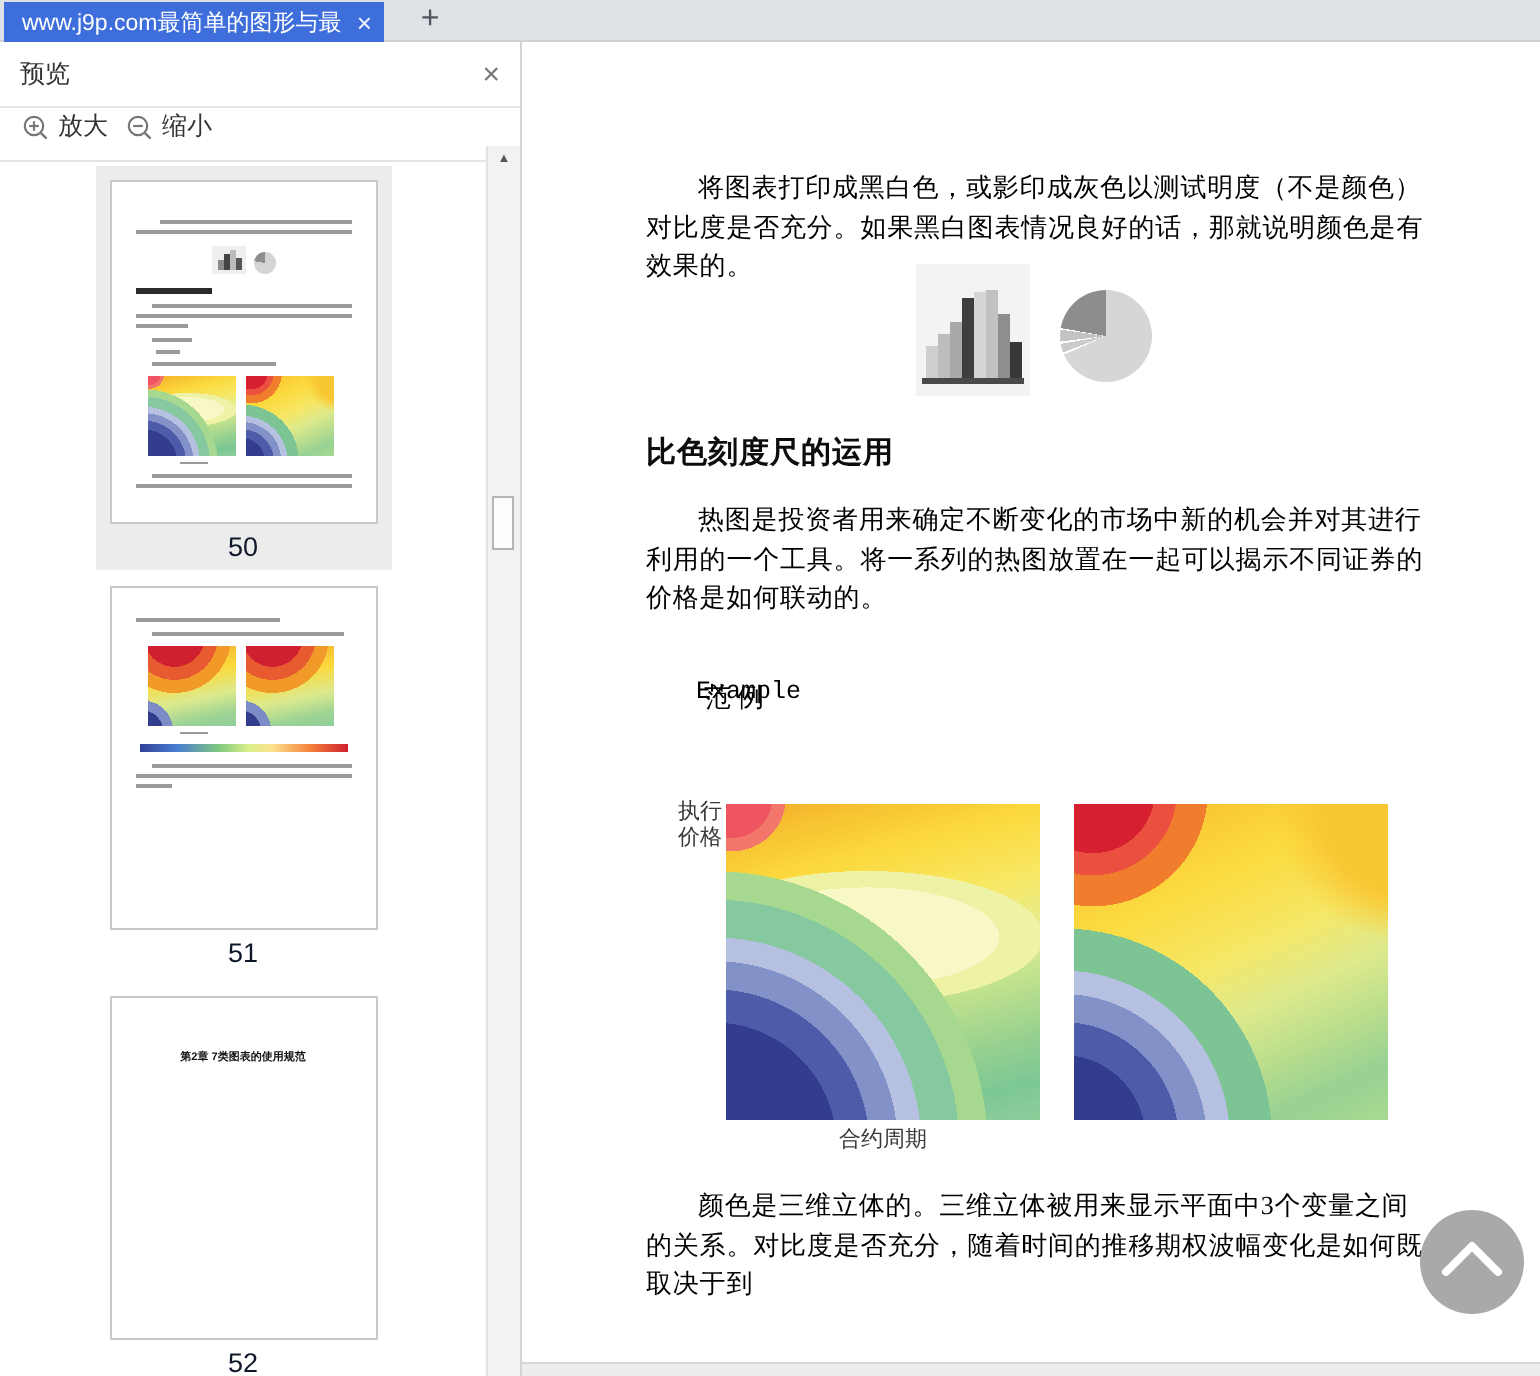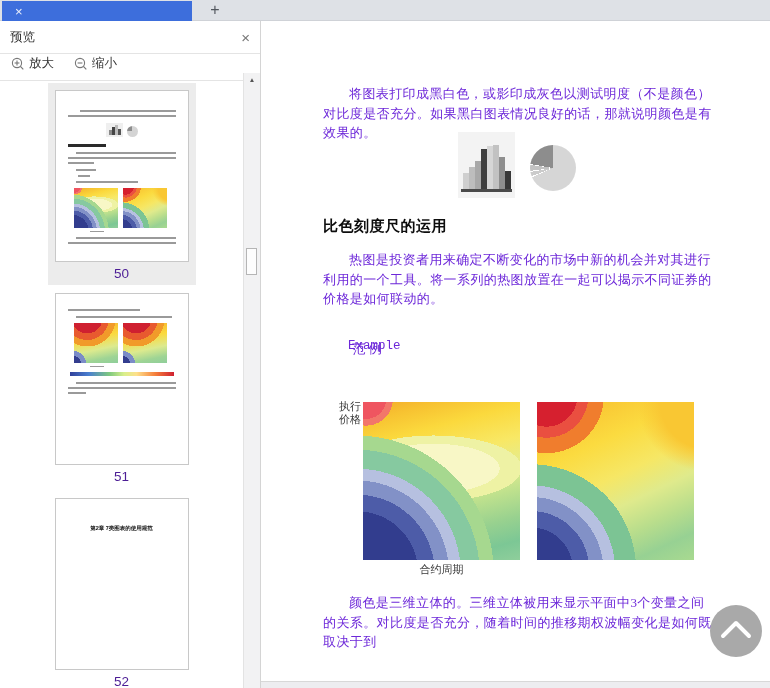--- a/index.html
+++ b/index.html
@@ -20,31 +20,31 @@
     color:#52575e; font-size:16px; line-height:20px; text-align:center; }
   
   .sidebar { position:absolute; left:0; top:21px; width:261px; bottom:0;
     background:#fff; border-right:1px solid #d4d4d4; }
   .panel-header { position:absolute; top:0; left:0; right:0; height:32px;
     border-bottom:1px solid #e4e4e4; display:flex; align-items:center;
     padding:16px 10px; font-size:12.5px; color:#333; }
   .panel-close { margin-left:auto; color:#777; font-size:15px; line-height:1; }
   .panel-toolbar { position:absolute; top:26px; left:0; right:0; height:34px;
     border-bottom:1px solid #e4e4e4; display:flex; align-items:center;
-    gap:20px; padding:0 11px; }
+    gap:9px; padding:0 11px; }
   .tool-btn { display:flex; align-items:center; gap:4px; font-size:12.5px;
     color:#333; background:none; border:none; font-family:inherit; }
   .tool-btn svg { display:block; }
   .thumbs { position:absolute; top:52px; left:0; right:17px; bottom:0;
     overflow:hidden; display:flex; flex-direction:column; align-items:center; }
   .thumb-item { display:flex; flex-direction:column; align-items:center; }
   .thumb-item.selected { background:#ececec; padding:7px 7px 0 7px; margin-top:10px; }
   .thumb-page { width:134px; height:172px; background:#fff;
     border:1px solid #c8c8c8; overflow:hidden; position:relative; }
-  .thumb-num { height:23px; line-height:23px; font-size:13.5px; color:#4c1d95; }
+  .thumb-num { height:23px; line-height:23px; font-size:13.5px; color:#0f172a; }
   .mt8 { margin-top:8px; } .mt10 { margin-top:10px; }
   
   .tl { height:2px; background:#9a9a9a; margin:3px 12px 0 12px; }
   .tl.dark { background:#2a2a2a; height:3px; }
   .mini-icons { display:flex; justify-content:center; align-items:flex-end; gap:4px; margin-top:6px; }
   .mini-bar { width:17px; height:14px; background:#efefef; position:relative; }
   .mini-bar i { position:absolute; bottom:2px; background:#8a8a8a; width:3px; }
   .mini-pie { width:11px; height:11px; border-radius:50%;
     background:conic-gradient(#d4d4d4 0 280deg, #8d8d8d 280deg 360deg); }
   .mini-maps { display:flex; gap:5px; margin:5px 0 0 18px; }
@@ -56,21 +56,21 @@
   
   .vscroll { position:absolute; top:52px; right:0; bottom:0; width:17px;
     background:#f2f2f3; border-left:1px solid #e3e3e3; }
   .vscroll-up { position:absolute; top:4px; left:0; right:0; text-align:center;
     font-size:6.5px; color:#555; line-height:1; }
   .vscroll-thumb { position:absolute; top:175px; left:2px; width:11px; height:27px;
     background:#fdfdfd; border:1px solid #b5b5b5; }
   
   .main { position:absolute; left:261px; top:21px; right:0; bottom:0; background:#fff; }
   .doc-text { position:absolute; font-family:"Liberation Serif","DejaVu Serif",serif;
-    color:#6d28d9; font-size:13px; line-height:19.5px; letter-spacing:0.4px; }
+    color:#000000; font-size:13px; line-height:19.5px; letter-spacing:0.4px; }
   .indent { text-indent:2em; }
   .sec-heading { position:absolute; left:62px; top:196px; font-size:15px;
     font-weight:bold; color:#0d0d0d; font-family:"Liberation Sans",sans-serif; letter-spacing:0.5px; }
   .mono { font-family:"Liberation Mono","DejaVu Sans Mono",monospace; letter-spacing:0;margin-top:27px; }
   
   .gbar { position:absolute; left:197px; top:111px; width:57px; height:66px; background:#f3f3f3; }
   .gbar i { position:absolute; bottom:8px; width:6px; }
   .gbar .base { position:absolute; left:3px; right:3px; bottom:6px; height:3px; background:#4a4a4a; width:auto; }
   .gpie { position:absolute; left:269px; top:124px; width:46px; height:46px; border-radius:50%;
     background:conic-gradient(#d6d6d6 0 246deg,#ffffff 246deg 249deg,#cbcbcb 249deg 260deg,#ffffff 260deg 263deg,#c3c3c3 263deg 278deg,#ffffff 278deg 280deg,#8d8d8d 280deg 360deg); }
@@ -107,20 +107,21 @@
   .bottom-strip { position:absolute; left:0; right:0; bottom:0; height:7px;
     background:#ededf0; border-top:1px solid #d8d8d8; }
 </style>
 </head>
 <body>
 
 <div class="screen">
 
   <div class="tabbar">
     <div class="tab">
+      <span class="tab-title">www.j9p.com最简单的图形与最</span>
       <span class="tab-close">×</span>
     </div>
     <div class="newtab">
       <span>+</span>
     </div>
   </div>
 
   <aside class="sidebar">
     <div class="panel-header">
       <span>预览</span>

